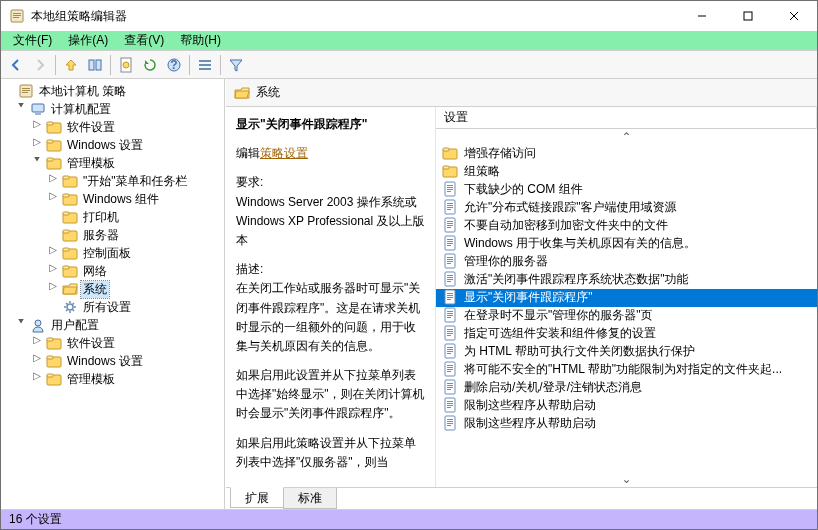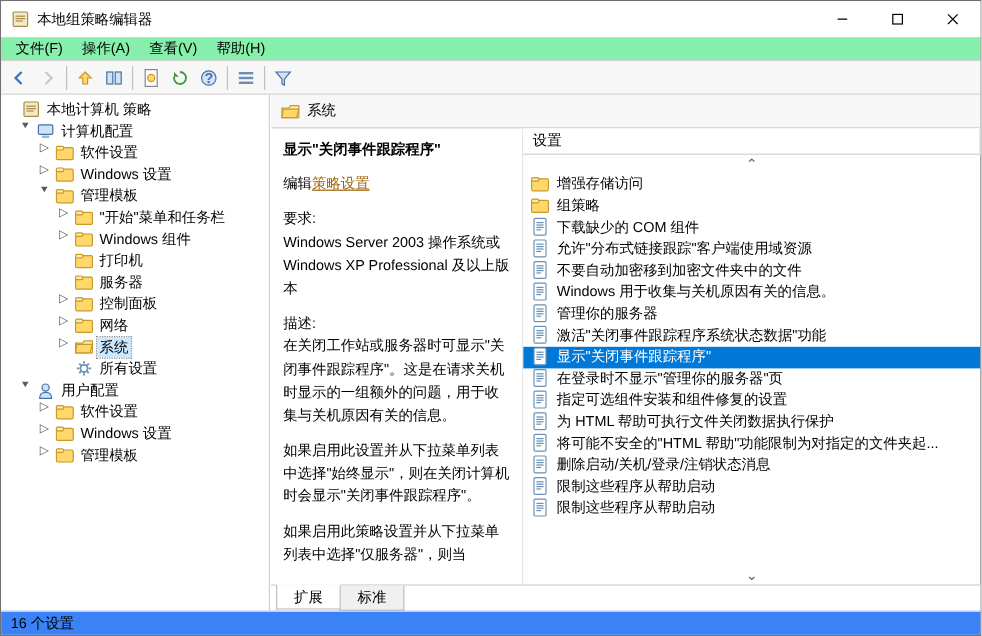--- a/index.html
+++ b/index.html
@@ -33,21 +33,21 @@
 .listwrap{flex:1;display:flex;flex-direction:column;min-width:0}
 .listhdr{height:22px;display:flex;align-items:center;background:#fff;border-bottom:1px solid #d0d0d0}
 .listhdr .col{padding:3px 8px;border-right:1px solid #e5e5e5;flex:1}
 .list{flex:1;overflow:auto}
 .row{display:flex;height:18px;padding:0 6px;gap:6px;white-space:nowrap}
 .row.sel{background:#0078d7;color:#fff}
 .row .ic{width:16px;height:16px;flex-shrink:0}
 .tabs{height:22px;display:flex;padding:0 4px;background:#fff;border-top:1px solid #d0d0d0}
 .tab{padding:2px 14px;border:1px solid #c0c0c0;border-top:none;background:#f0f0f0;font-size:12px;margin-right:-1px}
 .tab.active{background:#fff;border-top:1px solid #fff;position:relative;top:-1px}
-.status{height:20px;border-top:1px solid #d0d0d0;padding:2px 8px;font-size:12px;display:flex;align-items:center;background:#3b82f6}
+.status{height:20px;border-top:1px solid #d0d0d0;padding:2px 8px;font-size:12px;display:flex;align-items:center;background:#c4b5fd}
 .scrollhint{display:flex;justify-content:center;padding:1px;color:#666}
 svg{display:block}
 </style>
 </head>
 <body>
 
 <svg width="0" height="0" style="position:absolute">
   <defs>
     <g id="i-folder">
         <rect x="1" y="4" width="14" height="10" rx="1" fill="#ffd76b" stroke="#c79a2a"></rect>

